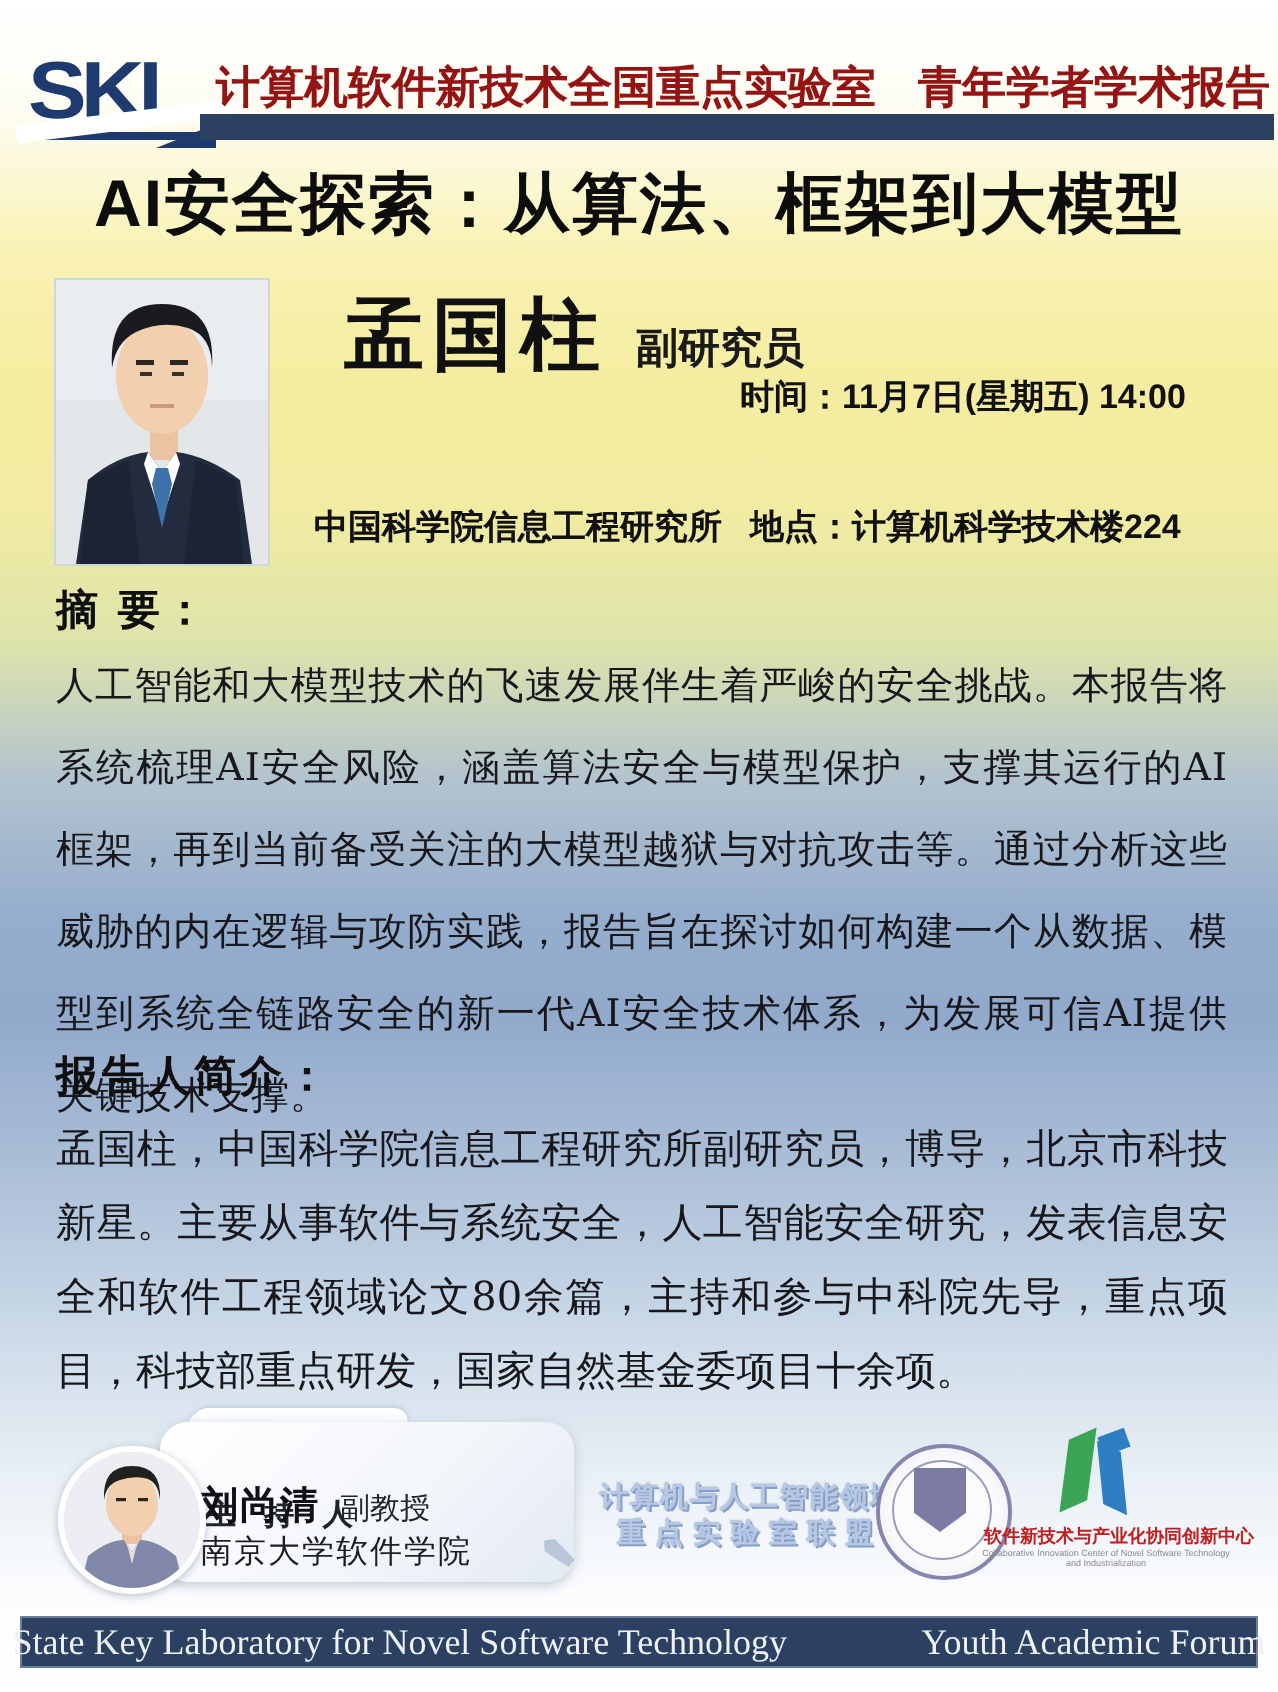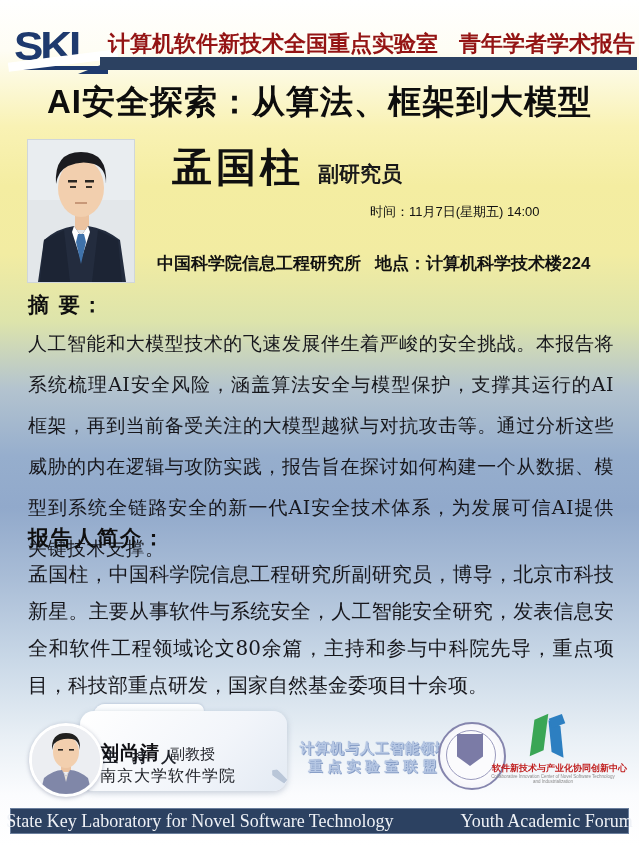--- a/index.html
+++ b/index.html
@@ -29,21 +29,21 @@
   .main-title{left:0;top:80px;width:639px;text-align:center;font-size:33px;
     font-weight:bold;color:#0d0d0d;letter-spacing:1px;}
 
   
   .spk-photo{left:28px;top:140px;width:106px;height:142px;background:#e6eaed;
     box-shadow:0 0 0 1px #cfd6da;}
   .spk-name-row{left:150px;top:140px;display:flex;align-items:baseline;margin-left:22px;}
   .spk-name{font-family:"DejaVu Serif","Liberation Serif",serif;font-weight:bold;
     font-size:40px;color:#101010;letter-spacing:4px;}
   .spk-title{font-size:21px;font-weight:bold;color:#1a1a1a;margin-left:14px;}
-  .spk-time{left:370px;top:203px;font-size:13px;font-weight:normal;color:#111;}
+  .spk-time{left:370px;top:187px;font-size:17px;font-weight:bold;color:#111;}
   .spk-affil{left:145px;top:252px;font-size:17px;font-weight:bold;color:#111;margin-left:12px;}
   .spk-loc{left:375px;top:252px;font-size:17px;font-weight:bold;color:#111;}
 
   
   .sec-head{font-size:21px;font-weight:bold;color:#0f0f0f;letter-spacing:2px;}
   .abstract-head{left:28px;top:291px;}
   .body-text{font-family:"DejaVu Serif","Liberation Serif",serif;color:#17171c;
     text-align:justify;}
   .abstract-body{left:28px;top:323px;width:586px;font-size:19px;line-height:41px;letter-spacing:.5px;}
   .bio-head{left:28px;top:524px;}

